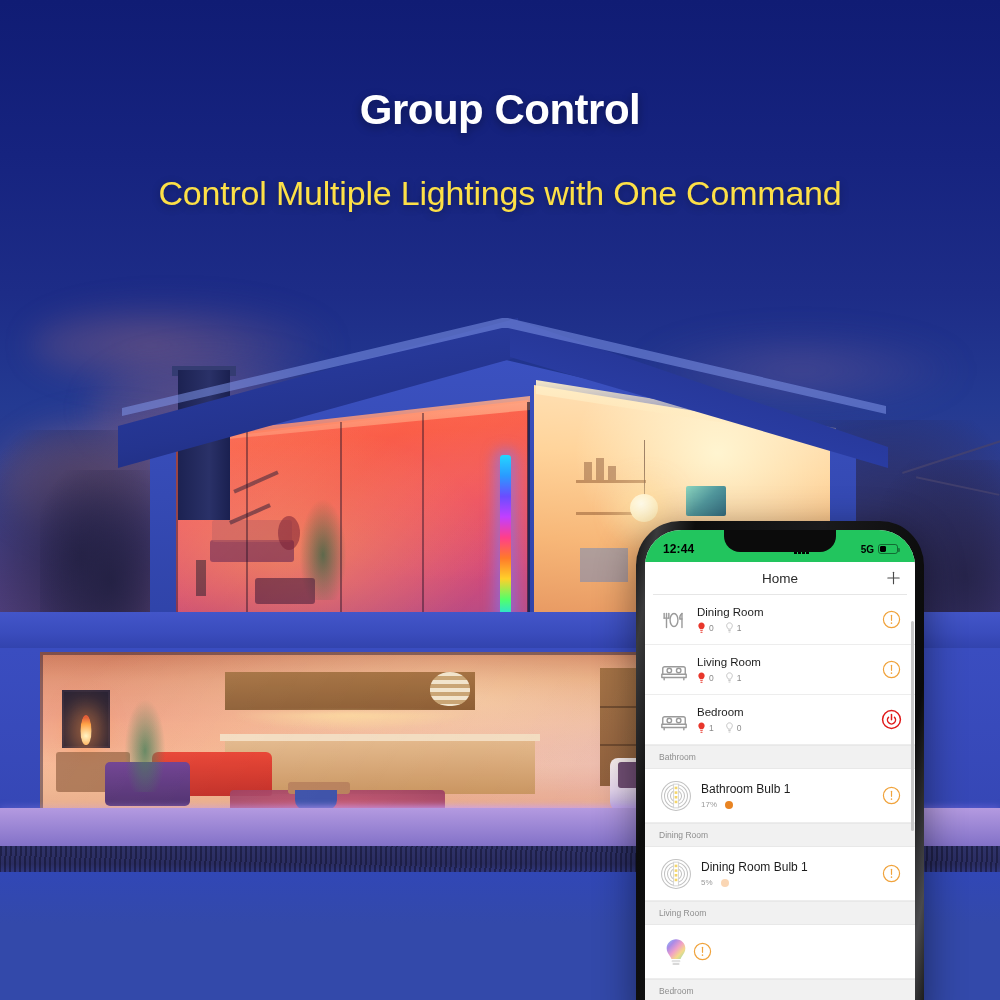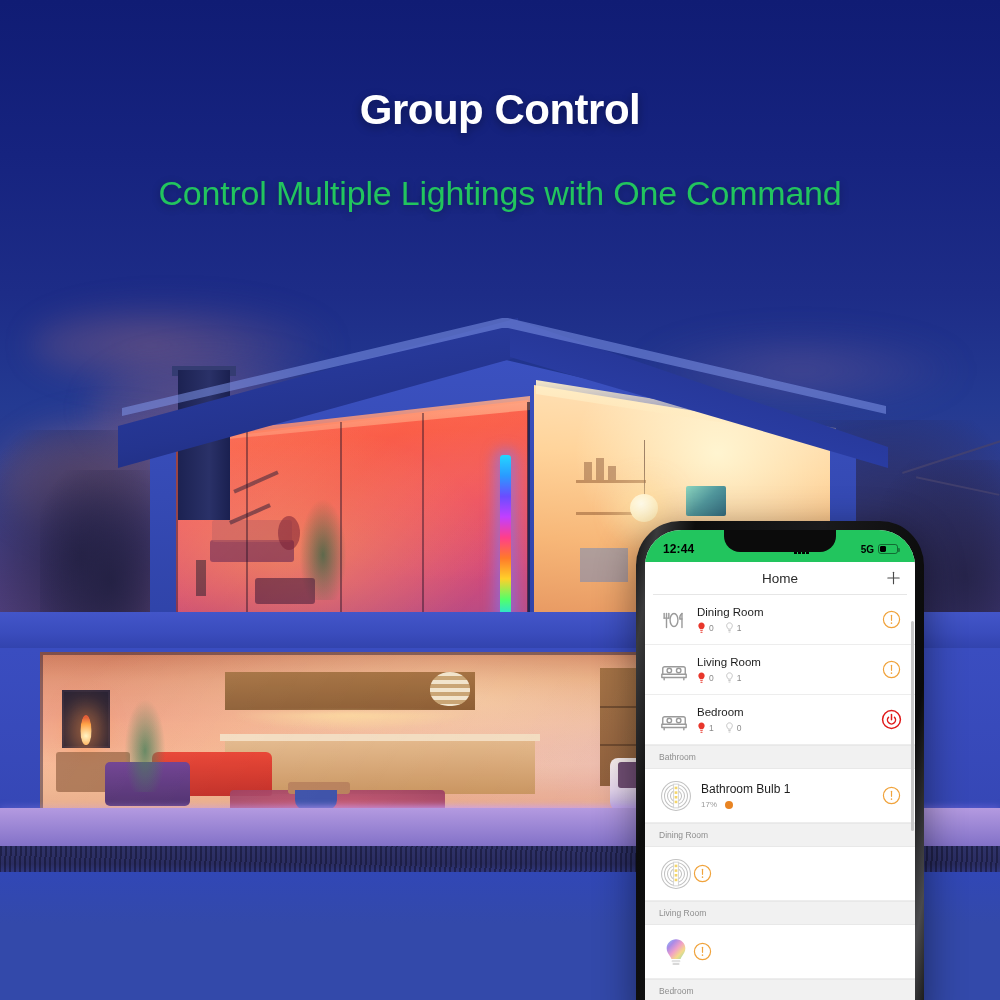--- a/index.html
+++ b/index.html
@@ -216,21 +216,21 @@
              background:linear-gradient(180deg,#6b4526,#4a2f19); border-radius:50% 50% 45% 45%; }
 
   
   .headline {
     position:absolute; left:0; top:86px; width:1000px; text-align:center;
     font-size:42px; font-weight:bold; color:#ffffff; letter-spacing:-.5px;
     text-shadow:0 3px 10px rgba(0,0,0,.35);
   }
   .subhead {
     position:absolute; left:0; top:174px; width:1000px; text-align:center;
-    font-size:34px; font-weight:400; color:#22c55e; letter-spacing:-.2px;
+    font-size:34px; font-weight:400; color:#fde047; letter-spacing:-.2px;
     text-shadow:0 2px 8px rgba(0,0,0,.30);
   }
 
   
   .phone {
     position:absolute; left:636px; top:521px; width:288px; height:500px;
     border-radius:44px 44px 0 0;
     background:linear-gradient(100deg,#101010 0%,#3a3a3c 6%,#0c0c0c 16%,#1a1a1c 50%,#0a0a0a 84%,#4a4a4d 94%,#141414 100%);
     box-shadow:0 10px 40px rgba(0,0,0,.45);
     padding:9px;
@@ -615,20 +615,27 @@
               <circle cx="20" cy="20" r="13.5"></circle>
             <circle cx="20" cy="20" r="10"></circle>
               <circle cx="20" cy="20" r="6.5"></circle>
             <rect x="17.2" y="6" width="5.6" height="28" fill="#ffffff" stroke="#cfcfcf" stroke-width="1"></rect>
             <rect x="18.4" y="9" width="3.2" height="3" fill="#f4d66a" stroke="none"></rect>
             <rect x="18.4" y="14.5" width="3.2" height="3" fill="#f4d66a" stroke="none"></rect>
             <rect x="18.4" y="20" width="3.2" height="3" fill="#f4d66a" stroke="none"></rect>
             <rect x="18.4" y="25.5" width="3.2" height="3" fill="#f4d66a" stroke="none"></rect>
           </svg>
         </div>
+        <div class="dev-mid">
+          <div class="dev-name">Dining Room Bulb 1</div>
+          <div class="dev-sub">
+            <span class="dev-pct">5%</span>
+            <span class="dot" style="background:#fad6b4"></span>
+          </div>
+        </div>
         <div class="warn-btn">
           <svg viewBox="0 0 24 24" fill="none" stroke="currentColor" stroke-width="1.5" stroke-linecap="round">
             <circle cx="12" cy="12" r="10.2"></circle>
               <line x1="12" y1="6.6" x2="12" y2="13"></line>
             <circle cx="12" cy="16.6" r="1" fill="currentColor" stroke="none"></circle>
           </svg>
         </div>
       </div>
 
       <div class="sec-head">Living Room</div>

